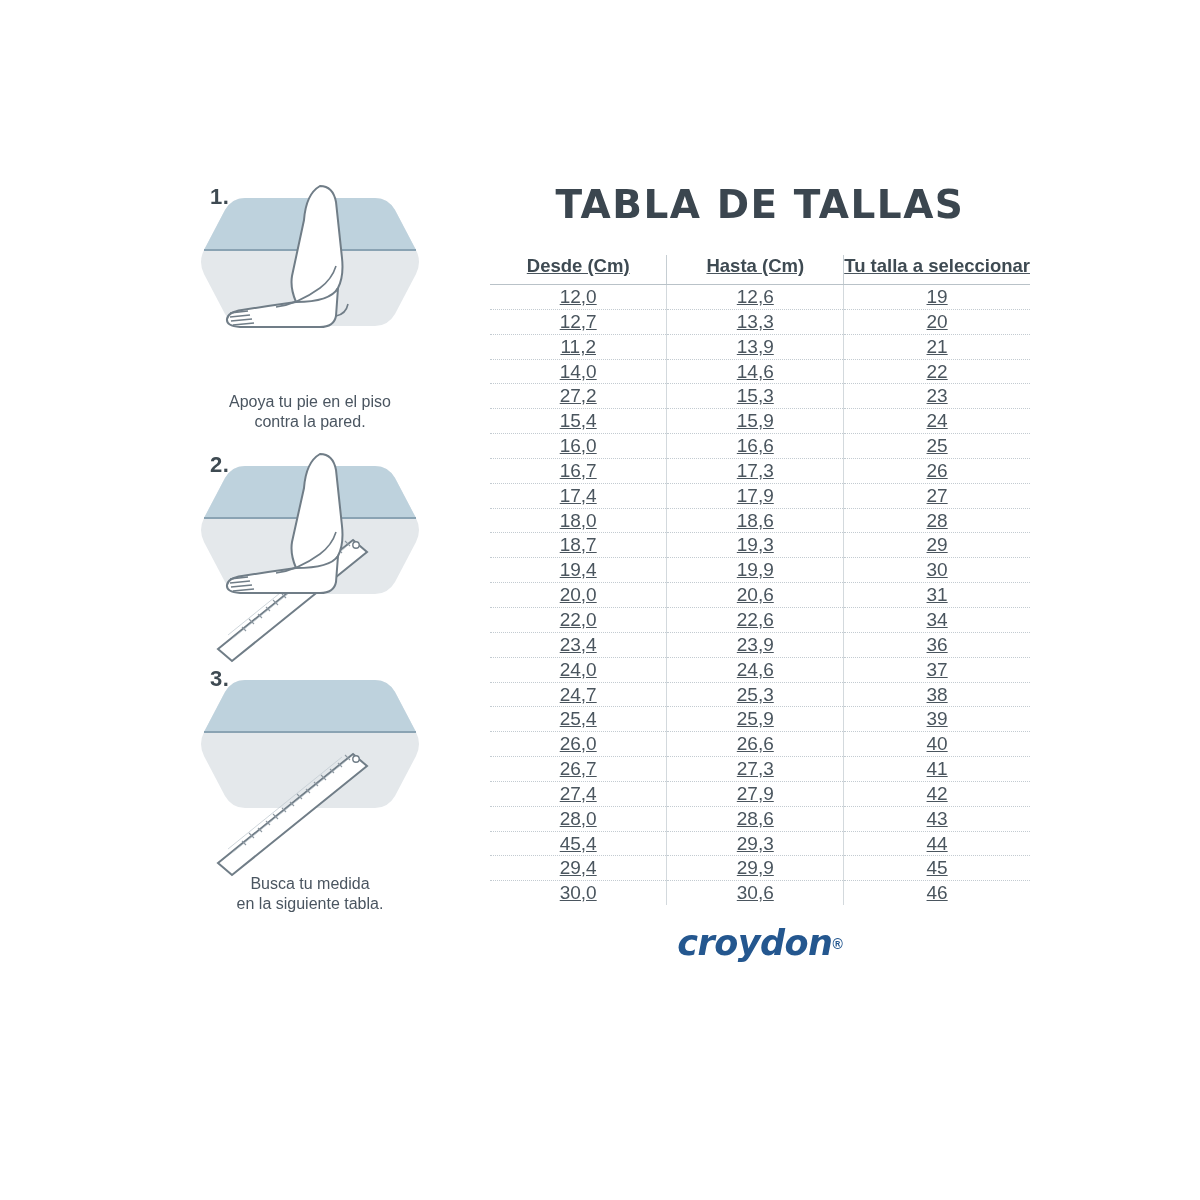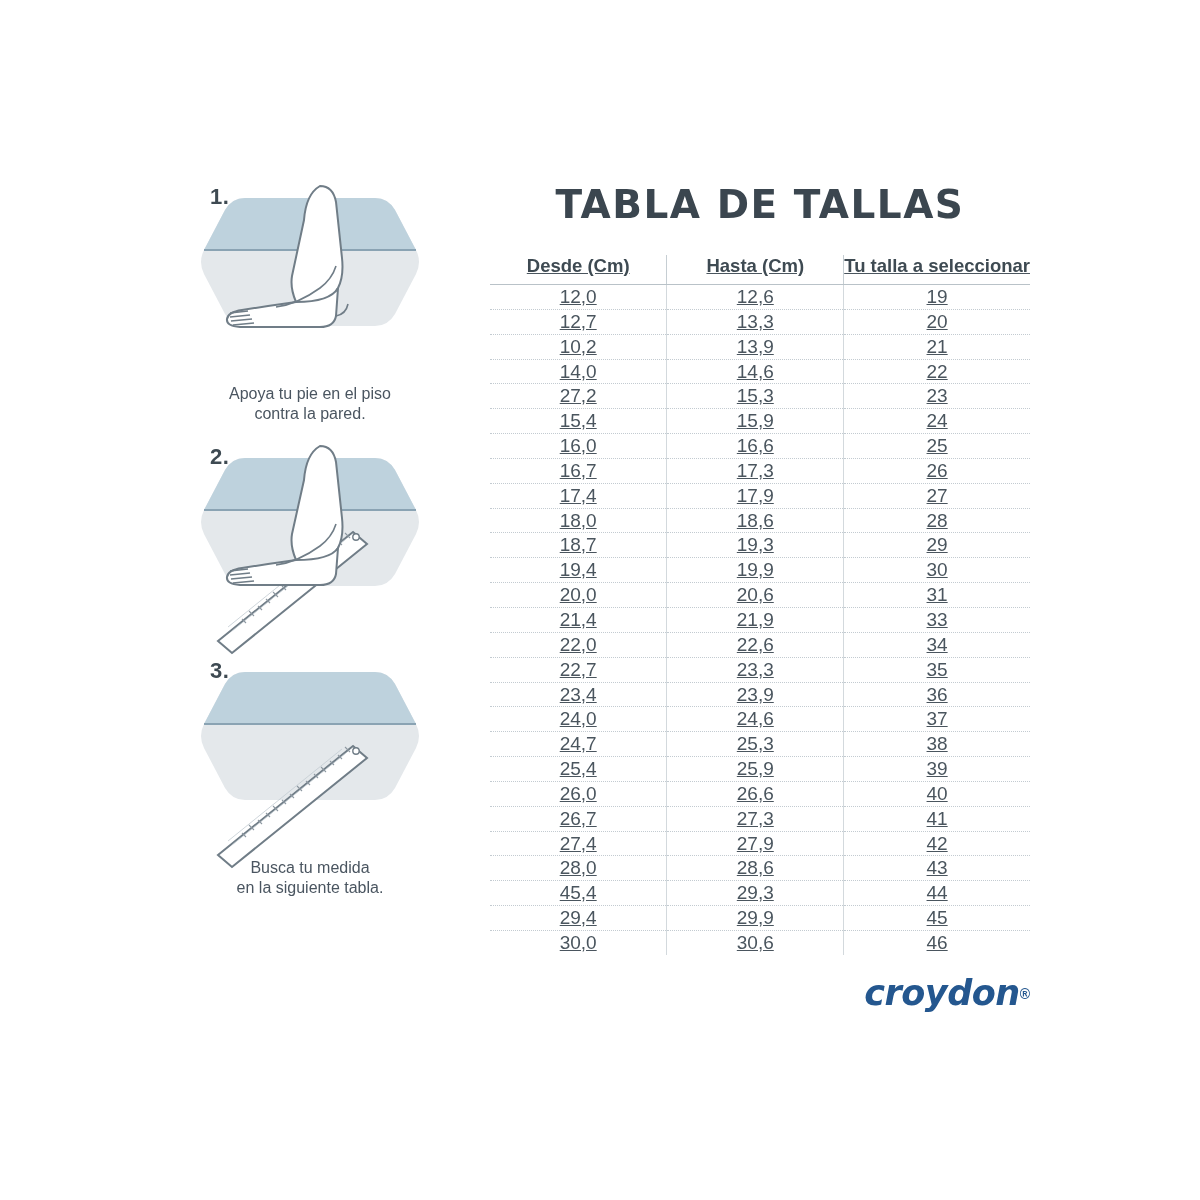--- a/index.html
+++ b/index.html
@@ -47,21 +47,21 @@
   }
   .illus svg {
     display: block;
   }
   .step-caption {
     text-align: center;
     font-size: 16px;
     line-height: 1.25;
     color: #4a5560;
     width: 280px;
-    margin-top: 4px;
+    margin-top: 12px;
   }
   .step-caption span {
     display: block;
   }
 
   .step-2 { margin-top: 16px; }
   .step-3 { margin-top: 14px; }
 
   
   .table-area {
@@ -104,21 +104,21 @@
     border-bottom: 1px dotted #c3cbd1;
     font-size: 19px;
     line-height: 1.15;
   }
   table.sizes tbody td.c2,
   table.sizes tbody td.c3 { border-left: 1px solid #d3d9dd; }
   table.sizes tbody tr:last-child td { border-bottom: none; text-align: center; }
 
   .brand {
     margin-top: 18px;
-    text-align: right;
+    text-align: center;
     position: relative;
   }
   .brand-name {
     font-family: "DejaVu Sans", sans-serif;
     font-size: 35px;
     font-weight: bold;
     font-style: italic;
     color: #24578f;
     letter-spacing: -0.5px;
   }
@@ -258,21 +258,21 @@
             <td class="c1">12,0</td>
             <td class="c2">12,6</td>
             <td class="c3">19</td>
           </tr>
           <tr>
             <td class="c1">12,7</td>
             <td class="c2">13,3</td>
             <td class="c3">20</td>
           </tr>
           <tr>
-            <td class="c1">10,2</td>
+            <td class="c1">11,2</td>
             <td class="c2">13,9</td>
             <td class="c3">21</td>
           </tr>
           <tr>
             <td class="c1">14,0</td>
             <td class="c2">14,6</td>
             <td class="c3">22</td>
           </tr>
           <tr>
             <td class="c1">27,2</td>
@@ -313,33 +313,23 @@
             <td class="c1">19,4</td>
             <td class="c2">19,9</td>
             <td class="c3">30</td>
           </tr>
           <tr>
             <td class="c1">20,0</td>
             <td class="c2">20,6</td>
             <td class="c3">31</td>
           </tr>
           <tr>
-            <td class="c1">21,4</td>
-            <td class="c2">21,9</td>
-            <td class="c3">33</td>
-          </tr>
-          <tr>
             <td class="c1">22,0</td>
             <td class="c2">22,6</td>
             <td class="c3">34</td>
-          </tr>
-          <tr>
-            <td class="c1">22,7</td>
-            <td class="c2">23,3</td>
-            <td class="c3">35</td>
           </tr>
           <tr>
             <td class="c1">23,4</td>
             <td class="c2">23,9</td>
             <td class="c3">36</td>
           </tr>
           <tr>
             <td class="c1">24,0</td>
             <td class="c2">24,6</td>
             <td class="c3">37</td>

